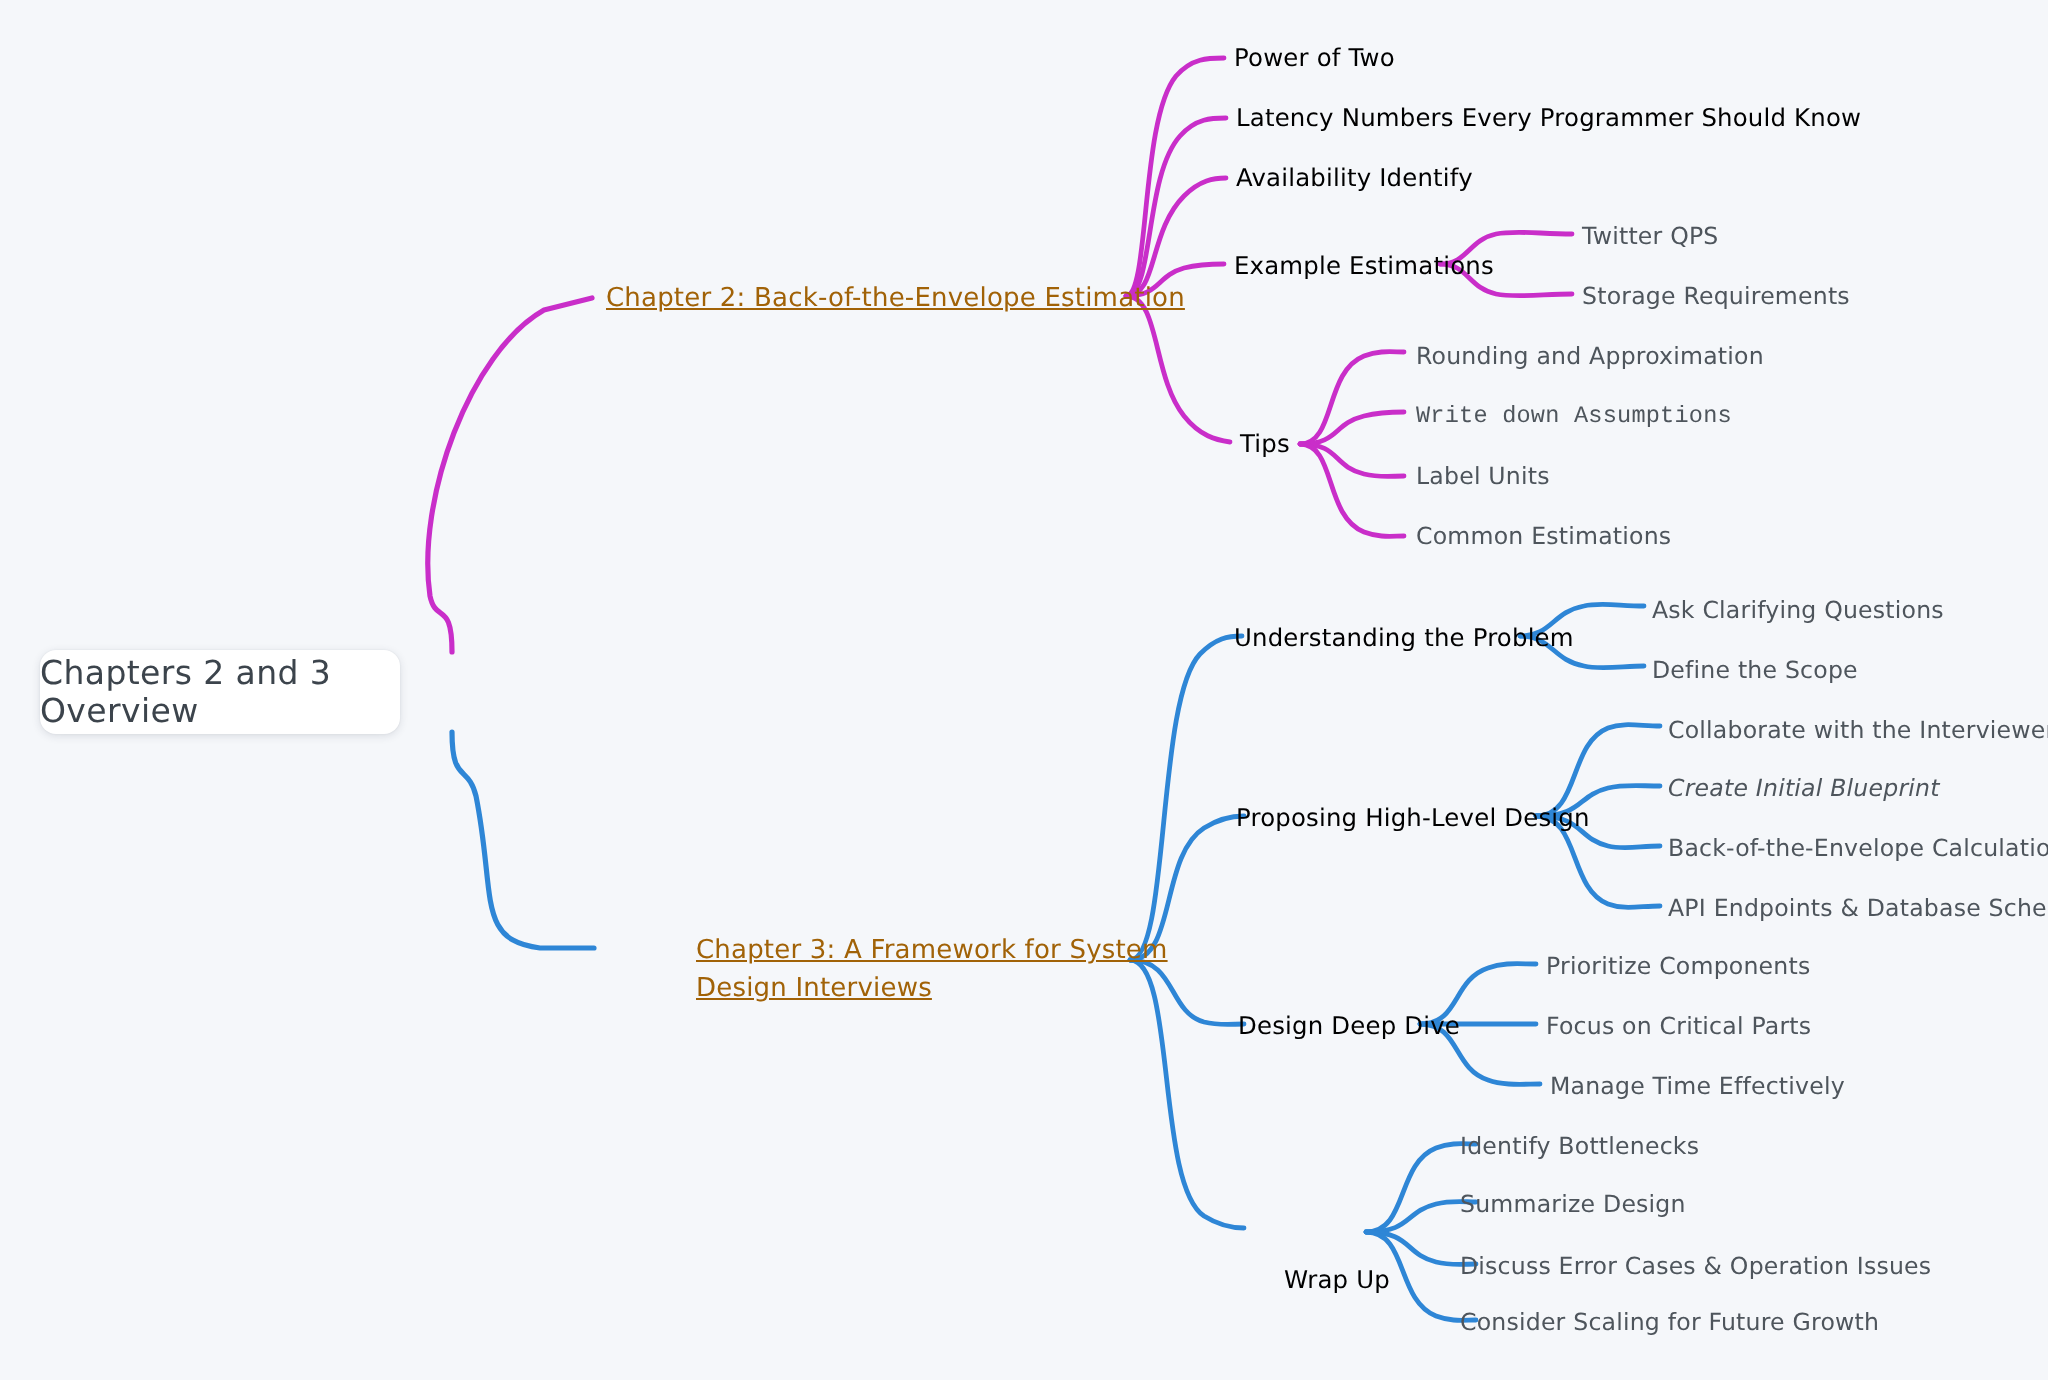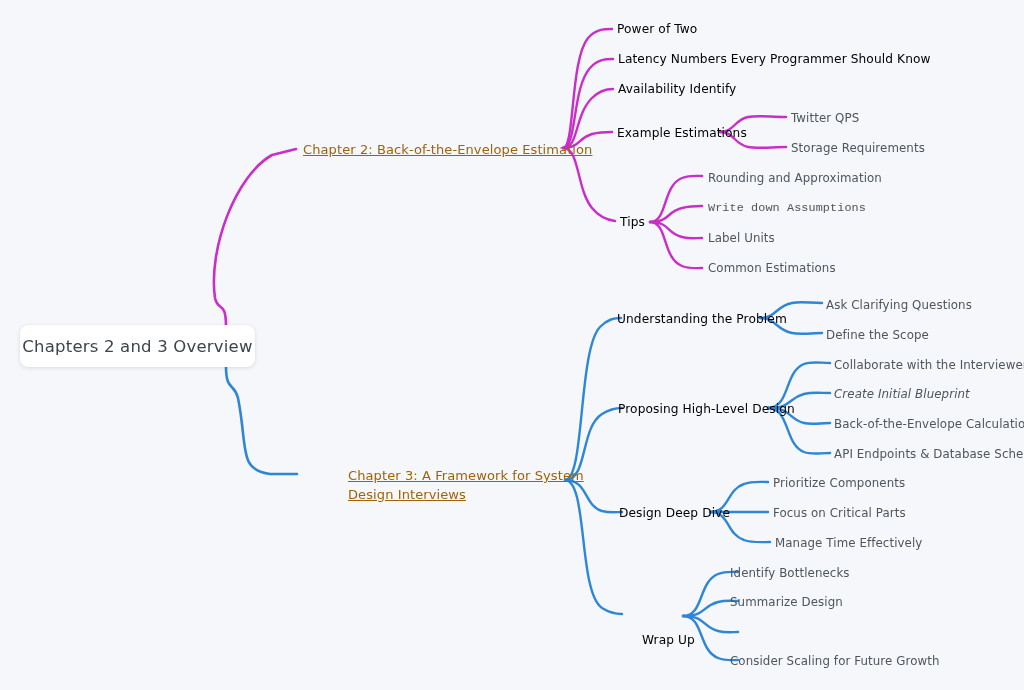--- a/index.html
+++ b/index.html
@@ -47,21 +47,21 @@
     color: #4e555c;
   }
   .node.wrap {
     white-space: normal;
     width: 250px;
   }
   .root-node {
     position: absolute;
     left: 20px;
     top: 325px;
-    width: 235px;
+    width: 180px;
     height: 42px;
     background: #ffffff;
     border-radius: 8px;
     box-shadow: 0 1px 4px rgba(40,50,70,0.13), 0 0 1px rgba(40,50,70,0.08);
     display: flex;
     align-items: center;
     justify-content: center;
   }
   .root-label {
     font-size: 16.5px;
@@ -153,15 +153,16 @@
   <div class="node lvl3" style="left:834px; top:386px;font-style:italic;">Create Initial Blueprint</div>
   <div class="node lvl3" style="left:834px; top:416px;">Back-of-the-Envelope Calculations</div>
   <div class="node lvl3" style="left:834px; top:446px;">API Endpoints &amp; Database Schema</div>
 
   <div class="node lvl3" style="left:773px; top:475px;">Prioritize Components</div>
   <div class="node lvl3" style="left:773px; top:505px;">Focus on Critical Parts</div>
   <div class="node lvl3" style="left:775px; top:535px;">Manage Time Effectively</div>
 
   <div class="node lvl3" style="left:730px; top:565px;">Identify Bottlenecks</div>
   <div class="node lvl3" style="left:730px; top:594px;">Summarize Design</div>
+  <div class="node lvl3" style="left:730px; top:625px;">Discuss Error Cases &amp; Operation Issues</div>
   <div class="node lvl3" style="left:730px; top:653px;">Consider Scaling for Future Growth</div>
 
 </div>
 
 </body></html>

